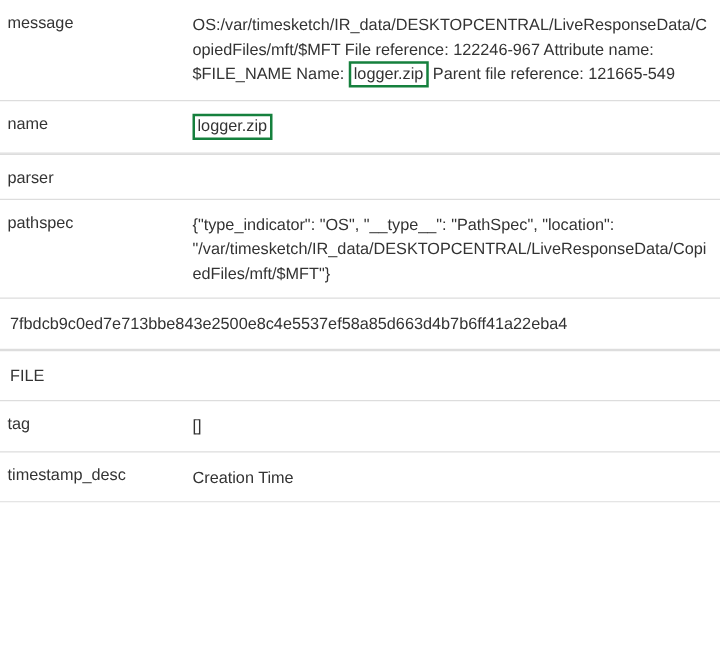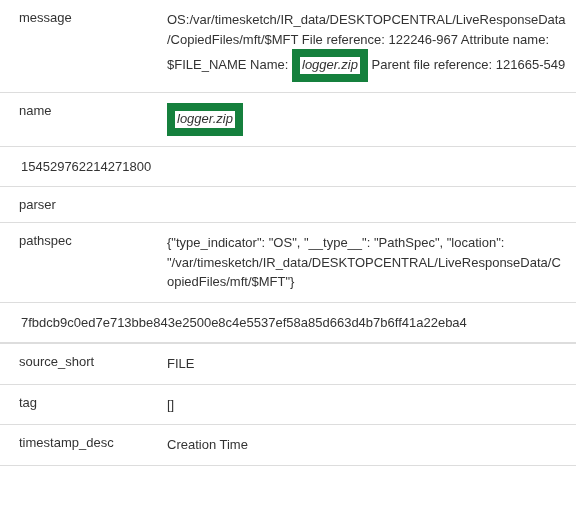--- a/index.html
+++ b/index.html
@@ -9,42 +9,40 @@
     font-family: Arial, Helvetica, sans-serif;
     font-size: 13px;
     color: #333;
     background: #fff;
     width: 576px;
   }
   .table { width: 100%; }
   .row {
     display: flex;
     border-bottom: 1px solid #ddd;
-    padding-left: 13px;
   }
   .key {
     flex: 0 0 146px;
     padding: 10px 8px 10px 6px;
     color: #333;
     word-break: break-word;
   }
   .val {
     flex: 1;
     padding: 10px 8px 10px 8px;
     color: #333;
     word-break: break-word;
     line-height: 1.5;
     position: relative;
   }
   .hl {
-    border: 8px solid #15803d;
+    border: 2px solid #15803d;
     padding: 0 2px;
     display: inline-block;
     line-height: 1.3;
-    font-style: italic;
   }
 </style>
 </head>
 <body>
 
 <div class="table">
 
   <div class="row">
     <div class="key">message</div>
     <div class="val">
@@ -53,41 +51,39 @@
   </div>
 
   <div class="row">
     <div class="key">name</div>
     <div class="val">
       <span class="hl">logger.zip</span>
     </div>
   </div>
 
   <div class="row">
-    <div class="val">154529762214271800</div>
   </div>
 
   <div class="row">
     <div class="key">parser</div>
   </div>
 
   <div class="row">
     <div class="key">pathspec</div>
     <div class="val">{"type_indicator": "OS", "__type__": "PathSpec", "location": "/var/timesketch/IR_data/DESKTOPCENTRAL/LiveResponseData/CopiedFiles/mft/$MFT"}</div>
   </div>
 
   <div class="row">
     <div class="val">7fbdcb9c0ed7e713bbe843e2500e8c4e5537ef58a85d663d4b7b6ff41a22eba4</div>
   </div>
 
   <div class="row">
   </div>
 
   <div class="row">
-    <div class="key">source_short</div>
     <div class="val">FILE</div>
   </div>
 
   <div class="row">
     <div class="key">tag</div>
     <div class="val">[]</div>
   </div>
 
 
   <div class="row">

